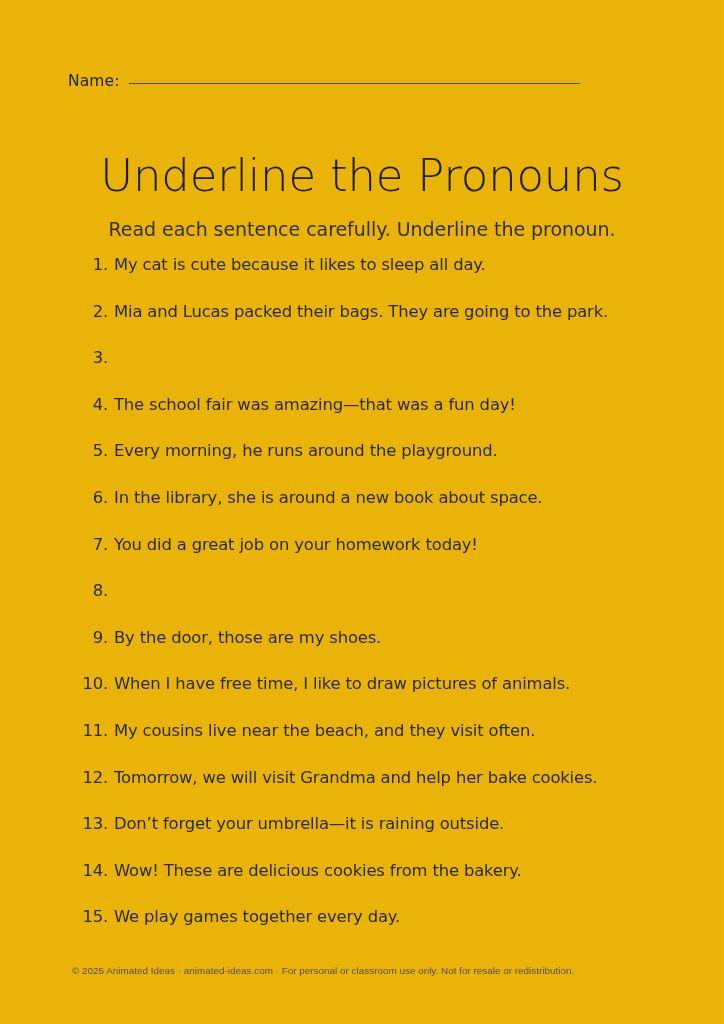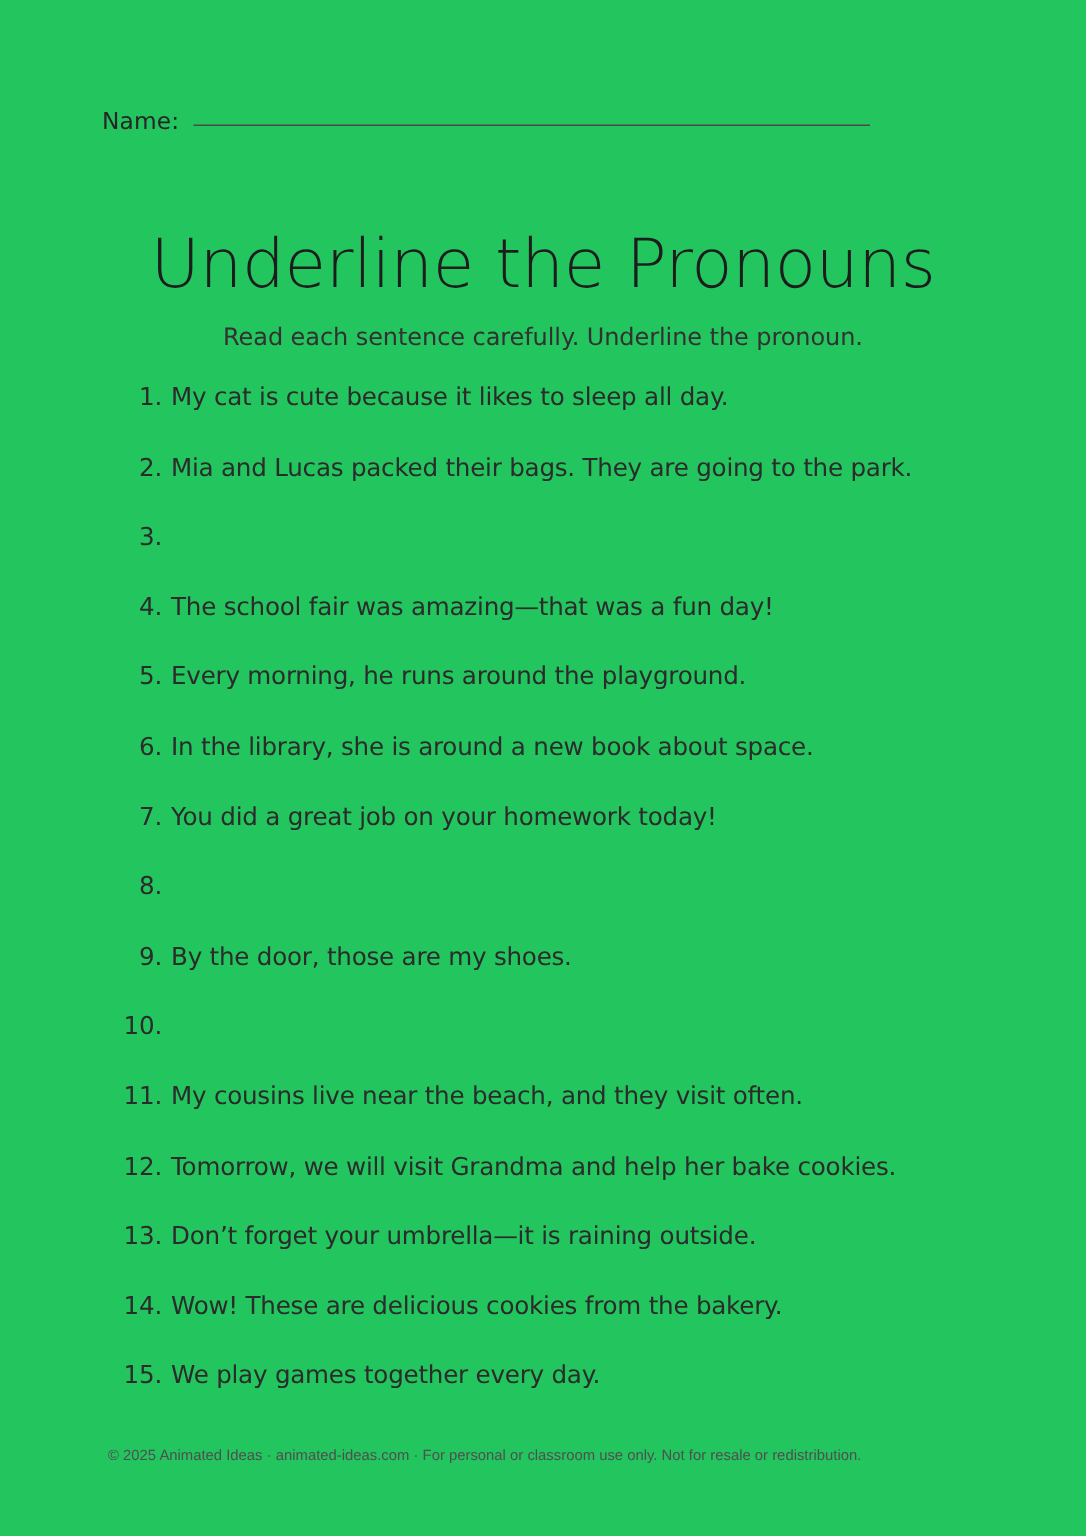--- a/index.html
+++ b/index.html
@@ -13,21 +13,21 @@
     height: 1024px;
     position: relative;
     overflow: hidden;
     font-family: "Liberation Sans", sans-serif;
     -webkit-font-smoothing: antialiased;
   }
 
   .page {
     position: absolute;
     inset: 0;
-    background: #22c55e;
+    background: #eab308;
   }
 
   
   .name-row {
     position: absolute;
     left: 68px;
     top: 72px;
     width: 512px;
     display: flex;
     align-items: baseline;
@@ -67,21 +67,21 @@
 
   
   .subtitle {
     position: absolute;
     left: 0;
     right: 0;
     top: 199px;
     text-align: center;
     font-family: "DejaVu Sans", sans-serif;
     font-weight: 400;
-    font-size: 16px;
+    font-size: 19px;
     color: #313131;
     letter-spacing: -0.05px;
   }
 
   
   .sentence-list {
     position: absolute;
     left: 72px;
     top: 255px;
     width: 590px;
@@ -171,20 +171,21 @@
     </li>
     <li class="sentence-item">
       <span class="sentence-number">8.</span>
     </li>
     <li class="sentence-item">
       <span class="sentence-number">9.</span>
       <span class="sentence-text">By the door, those are my shoes.</span>
     </li>
     <li class="sentence-item">
       <span class="sentence-number">10.</span>
+      <span class="sentence-text">When I have free time, I like to draw pictures of animals.</span>
     </li>
     <li class="sentence-item">
       <span class="sentence-number">11.</span>
       <span class="sentence-text">My cousins live near the beach, and they visit often.</span>
     </li>
     <li class="sentence-item">
       <span class="sentence-number">12.</span>
       <span class="sentence-text">Tomorrow, we will visit Grandma and help her bake cookies.</span>
     </li>
     <li class="sentence-item">

